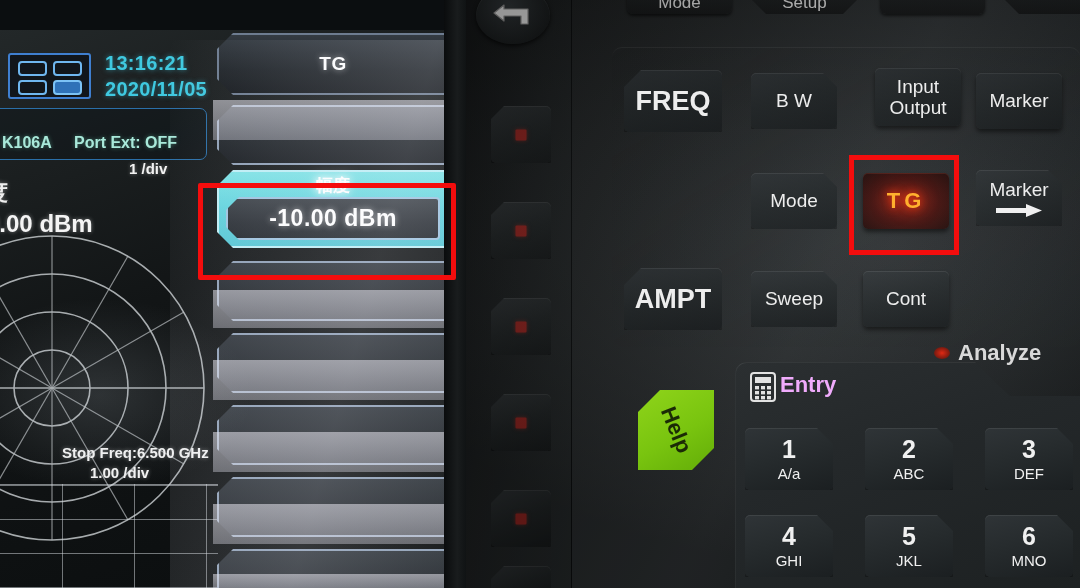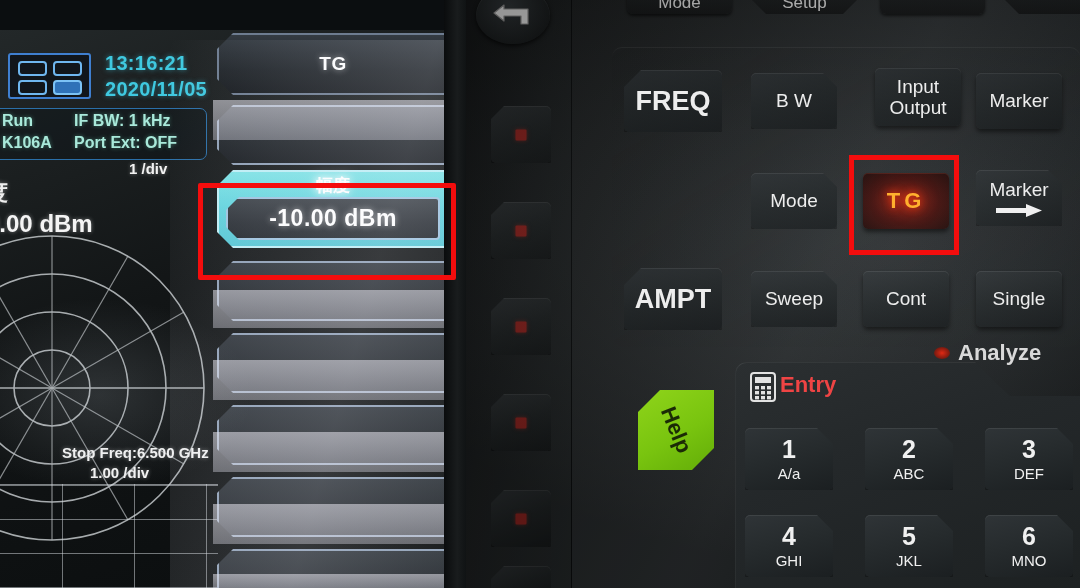--- a/index.html
+++ b/index.html
@@ -319,21 +319,21 @@
   #entry-plate{
     position:absolute; left:735px; top:362px; width:345px; height:226px;
     background:linear-gradient(160deg,#2b2f31 0%,#24282a 40%,#1d2122 100%);
     border-top:1px solid rgba(255,255,255,.09);
     border-left:1px solid rgba(255,255,255,.06);
     border-radius:12px 0 0 0;
     clip-path:polygon(0 0, 240px 0, 275px 34px, 345px 34px, 345px 226px, 0 226px);
   }
   #entry-label{
     position:absolute; left:780px; top:372px; z-index:6;
-    color:#ef4444; font-size:22px; font-weight:bold;
+    color:#f0abfc; font-size:22px; font-weight:bold;
   }
   #calc-icon{
     position:absolute; left:750px; top:372px; width:26px; height:30px; z-index:6;
   }
   .numkey{
     position:absolute; width:88px; height:62px; z-index:5;
     display:flex; flex-direction:column; align-items:center; justify-content:center;
     color:#f0f0f0;
   }
   .numkey .cap{
@@ -377,24 +377,20 @@
       <i class="c"></i>
       <i class="d"></i>
     </div>
 
     <div class="clock">
       <div>13:16:21</div>
       <div>2020/11/05</div>
     </div>
 
     <div id="status-box">
-      <div class="row r1">
-        <span class="c1">Run</span>
-        <span class="c2">IF BW: 1 kHz</span>
-      </div>
       <div class="row r2">
         <span class="c1">K106A</span>
         <span class="c2">Port Ext: OFF</span>
       </div>
     </div>
 
     <div class="div-label" id="div-top">1  /div</div>
     <div class="div-label" id="ref-cn">度</div>
     <div class="div-label" id="ref-val">0.00 dBm</div>
 
@@ -554,24 +550,20 @@
         <div class="txt">Sweep</div>
       </div>
       <div class="gbtn big" style="left:12px; top:220px;">
         <div class="cap"></div>
         <div class="txt">AMPT</div>
       </div>
       <div class="gbtn med plain" style="left:251px; top:223px;">
         <div class="cap"></div>
         <div class="txt">Cont</div>
       </div>
-      <div class="gbtn med plain" style="left:364px; top:223px;">
-        <div class="cap"></div>
-        <div class="txt">Single</div>
-      </div>
     </div>
 
     <div id="panel-shade"></div>
   </div>
 
   <div id="analyzer-led"></div>
   <div id="analyzer">Analyze</div>
 
   <div id="ann-tg"></div>
 

